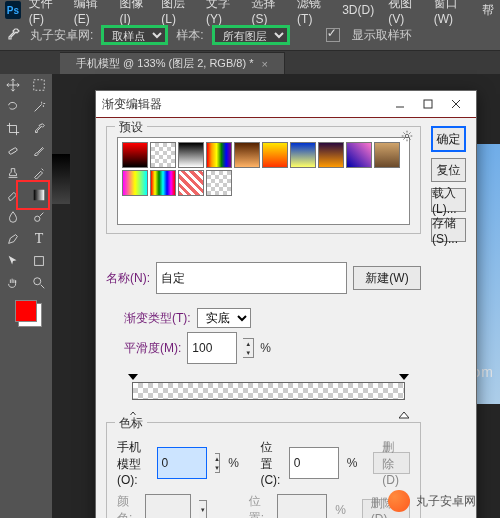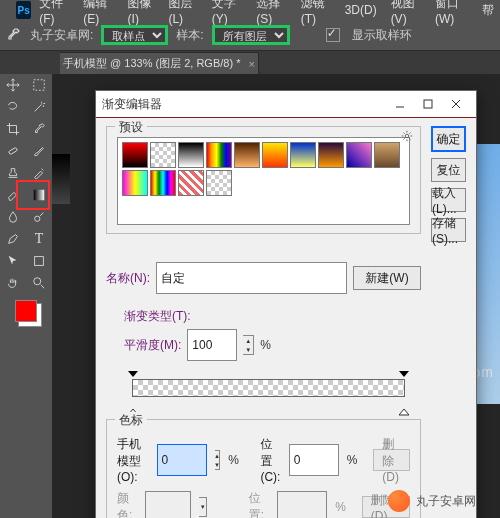--- a/index.html
+++ b/index.html
@@ -1,30 +1,30 @@
 <!DOCTYPE html>
 <html><head>
 <meta charset="utf-8">
 <style>
   html,body{margin:0;padding:0;font-family:"Microsoft YaHei","SimSun",sans-serif;font-size:12px;background:#535353;color:#ccc;overflow:hidden}
   .app{width:500px;height:518px;position:relative;background:#535353}
   
-  .menubar{height:20px;background:#535353;display:flex;align-items:center;padding-left:16px;gap:2px}
+  .menubar{height:20px;background:#535353;display:flex;align-items:center;padding-left:5px;gap:2px}
   .ps-logo{width:20px;height:18px;background:#001e36;color:#31a8ff;font-weight:bold;font-size:10px;display:flex;align-items:center;justify-content:center;border-radius:2px}
   .menubar span{padding:2px 6px;color:#ddd;font-size:12px}
   
   .options{height:30px;background:#535353;display:flex;align-items:center;padding-left:4px;gap:8px;border-bottom:1px solid #2a2a2a}
   .tool-ico{width:18px;height:18px;display:flex;align-items:center;justify-content:center;color:#ddd}
   .options label{color:#ccc;font-size:12px}
   .ps-select{background:#3f3f3f;color:#ddd;border:3px solid #22c55e;height:20px;font-size:11px;padding:1px 4px}
   .checkbox{width:12px;height:12px;border:1px solid #999;display:inline-block;vertical-align:middle;margin-right:4px;position:relative}
   .checkbox.checked::after{content:"✓";position:absolute;top:-3px;left:0;color:#ddd;font-size:12px}
   
   .doctabs{height:24px;background:#3a3a3a;display:flex;align-items:center;padding-left:60px}
-  .doctab{background:#535353;color:#ddd;padding:3px 3px;border-top:1px solid #2a2a2a;border-right:1px solid #2a2a2a;display:flex;align-items:center;gap:8px;font-size:11px}
+  .doctab{background:#535353;color:#ddd;padding:3px 16px;border-top:1px solid #2a2a2a;border-right:1px solid #2a2a2a;display:flex;align-items:center;gap:8px;font-size:11px}
   .doctab .x{color:#aaa;cursor:pointer}
   
   .toolbox{position:absolute;left:0;top:74px;width:52px;background:#535353;display:grid;grid-template-columns:26px 26px;gap:0}
   .toolbox .cell{width:26px;height:22px;display:flex;align-items:center;justify-content:center;color:#ddd;font-size:14px}
   .toolbox .swatch{grid-column:1/3;height:34px;display:flex;align-items:center;justify-content:center}
   .swatch-box{width:20px;height:20px;background:#ff0000;border:1px solid #888;box-shadow:4px 4px 0 #fff,4px 4px 0 1px #888}
   .red-box{position:absolute;border:2px solid #ff2b2b;pointer-events:none}
   
   .canvas{position:absolute;left:52px;top:74px;right:0;bottom:0;background:#262626}
   .image-stub{position:absolute;right:0;top:70px;width:60px;height:260px;background:linear-gradient(135deg,#6ab5ff,#bde1ff);opacity:.9}
@@ -279,20 +279,21 @@
 
         <div class="row">
           <label>名称(N):</label>
           <input class="txt" style="flex: 1 1 0%;" value="自定">
           <div class="btn" style="width:66px">新建(W)</div>
         </div>
 
         <div style="padding:6px 8px 0 18px">
           <div class="row">
             <label>渐变类型(T):</label>
+            <select class="sel"><option>实底</option></select>
           </div>
           <div class="row">
             <label>平滑度(M):</label>
             <input class="txt num" value="100" style="">
             <div class="spin">
                 <div>▴</div>
                 <div>▾</div>
               </div>
             <span class="pct">%</span>
           </div>

